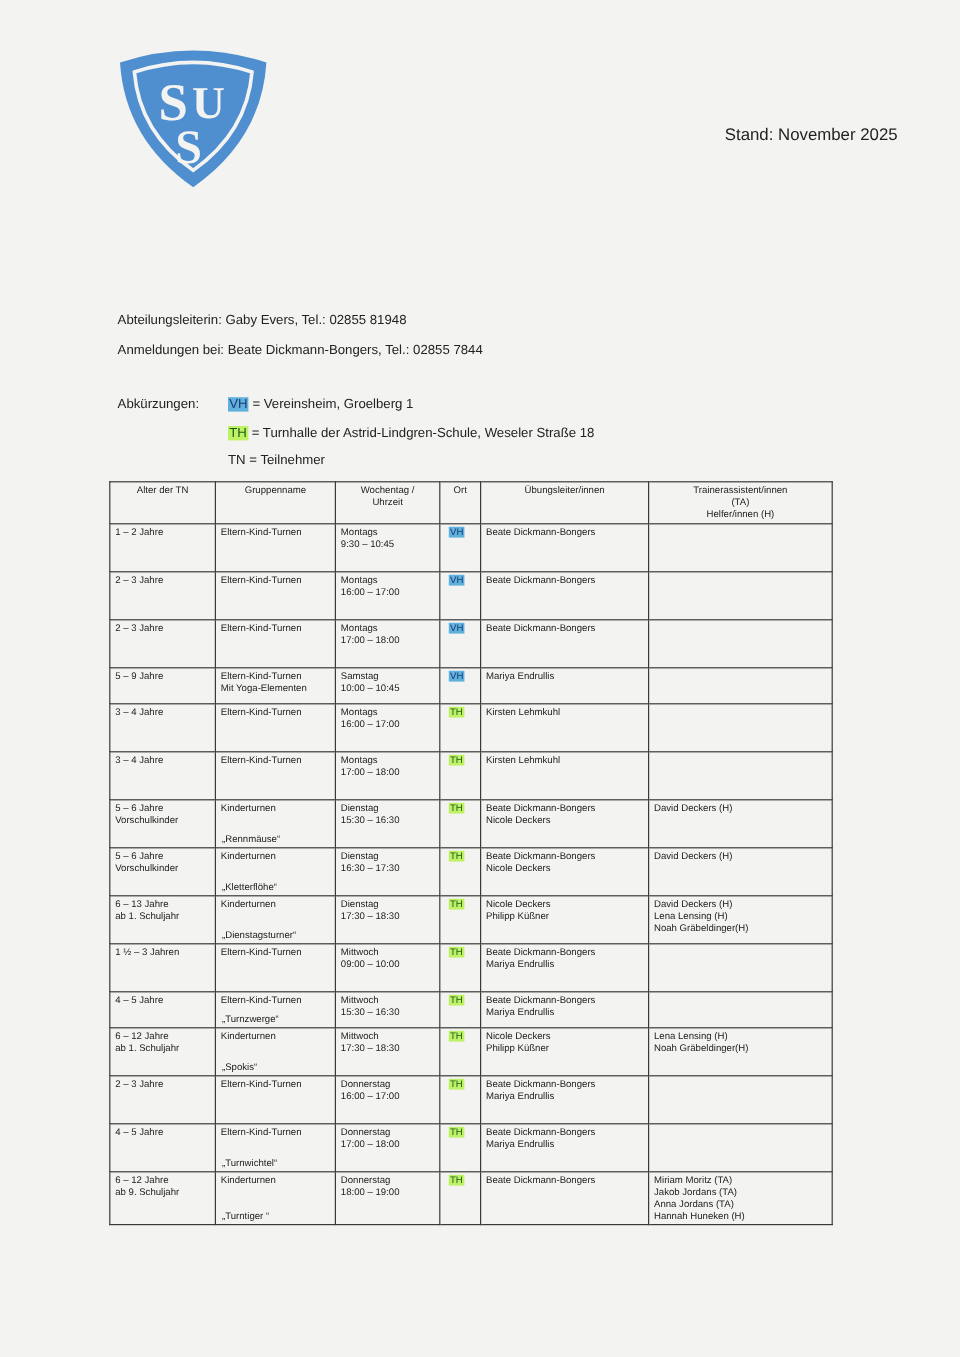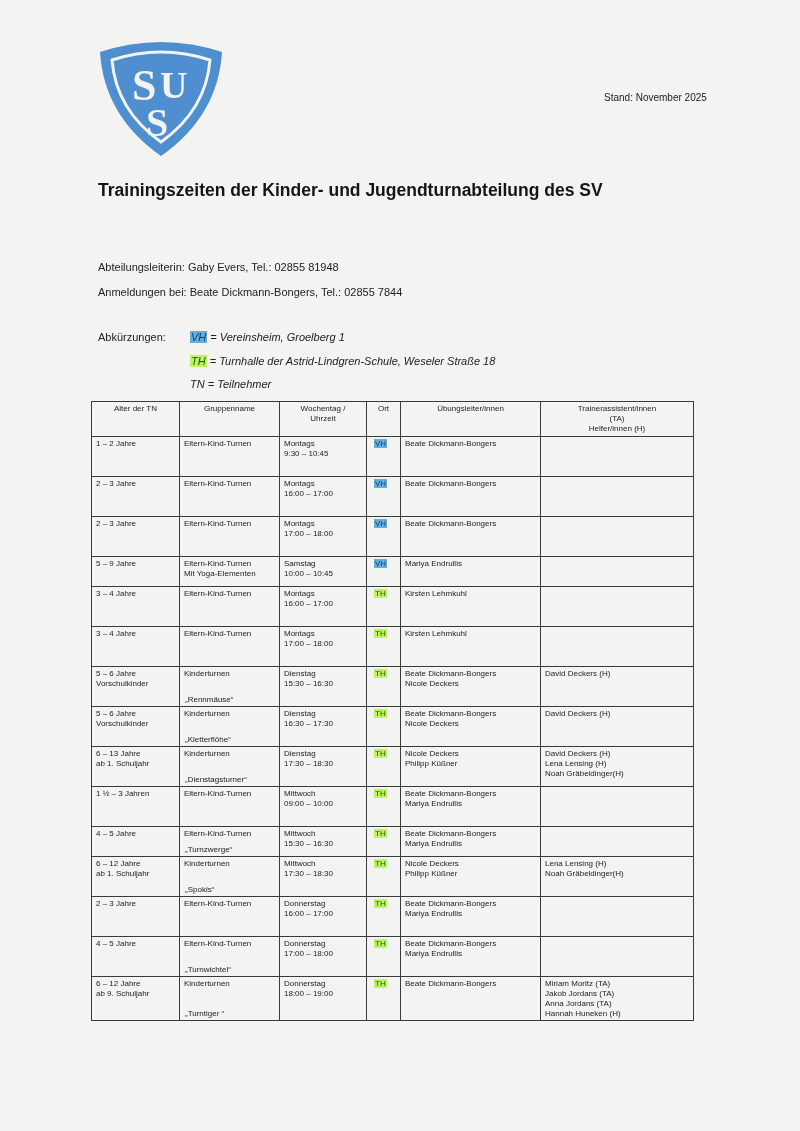--- a/index.html
+++ b/index.html
@@ -3,28 +3,28 @@
 <meta charset="utf-8">
 <style>
   html, body { margin: 0; padding: 0; }
   body {
     width: 800px; height: 1131px; position: relative; overflow: hidden;
     background: #f3f3f2;
     font-family: "Liberation Sans", sans-serif;
     color: #1e1e1e;
   }
   .logo { position: absolute; left: 96px; top: 38px; width: 130px; height: 120px; }
-  .stand { position: absolute; left: 604px; top: 92px; font-size: 10px; color: #222; }
+  .stand { position: absolute; left: 604px; top: 104px; font-size: 14px; color: #222; }
   .title {
     position: absolute; left: 98px; top: 179px; width: 600px;
     font-size: 17.5px; font-weight: bold; line-height: 23px; color: #151515;
   }
   .info { position: absolute; left: 98px; font-size: 11px; color: #222; }
   .abbr-label { position: absolute; left: 98px; top: 331px; font-size: 11px; color: #222; }
-  .abbr { position: absolute; left: 190px; font-size: 11px; color: #222; font-style: italic; }
+  .abbr { position: absolute; left: 190px; font-size: 11px; color: #222; }
   .tag-vh { background: #5fb0dd; color: #1c3b70; padding: 0 1px; }
   .tag-th { background: #bef264; color: #1c5a1c; padding: 0 1px; }
 
   table.schedule {
     position: absolute; left: 91px; top: 401px; width: 603px;
     border-collapse: collapse; table-layout: fixed;
     font-size: 8px; line-height: 10px; color: #222;
   }
   table.schedule th, table.schedule td {
     border: 1px solid #3a3a3a; vertical-align: top; padding: 1px 4px;
@@ -51,21 +51,20 @@
     <path d="M16 22 Q65 6 114 22 Q110 72 65 104 Q20 72 16 22 Z" fill="none" stroke="#f3f3f2" stroke-width="3"></path>
     <text x="36" y="62" font-family="Liberation Serif, serif" font-size="44" fill="#f3f3f2" font-weight="bold">S</text>
     <text x="64" y="60" font-family="Liberation Serif, serif" font-size="38" fill="#f3f3f2" font-weight="bold">U</text>
     <text x="50" y="98" font-family="Liberation Serif, serif" font-size="40" fill="#f3f3f2" font-weight="bold">S</text>
   </svg>
 </div>
 
 <div class="stand">Stand: November 2025</div>
 
 <div class="title">
-  <span class="line">Trainingszeiten der Kinder- und Jugendturnabteilung des SV</span>
 </div>
 
 <div class="info" style="top:261px">Abteilungsleiterin: Gaby Evers, Tel.: 02855 81948</div>
 <div class="info" style="top:286px">Anmeldungen bei: Beate Dickmann-Bongers, Tel.: 02855 7844</div>
 
 <div class="abbr-label">Abkürzungen:</div>
 <div class="abbr" style="top:331px">
   <span class="tag-vh">VH</span><span> = Vereinsheim, Groelberg 1</span>
 </div>
 <div class="abbr" style="top:355px">

